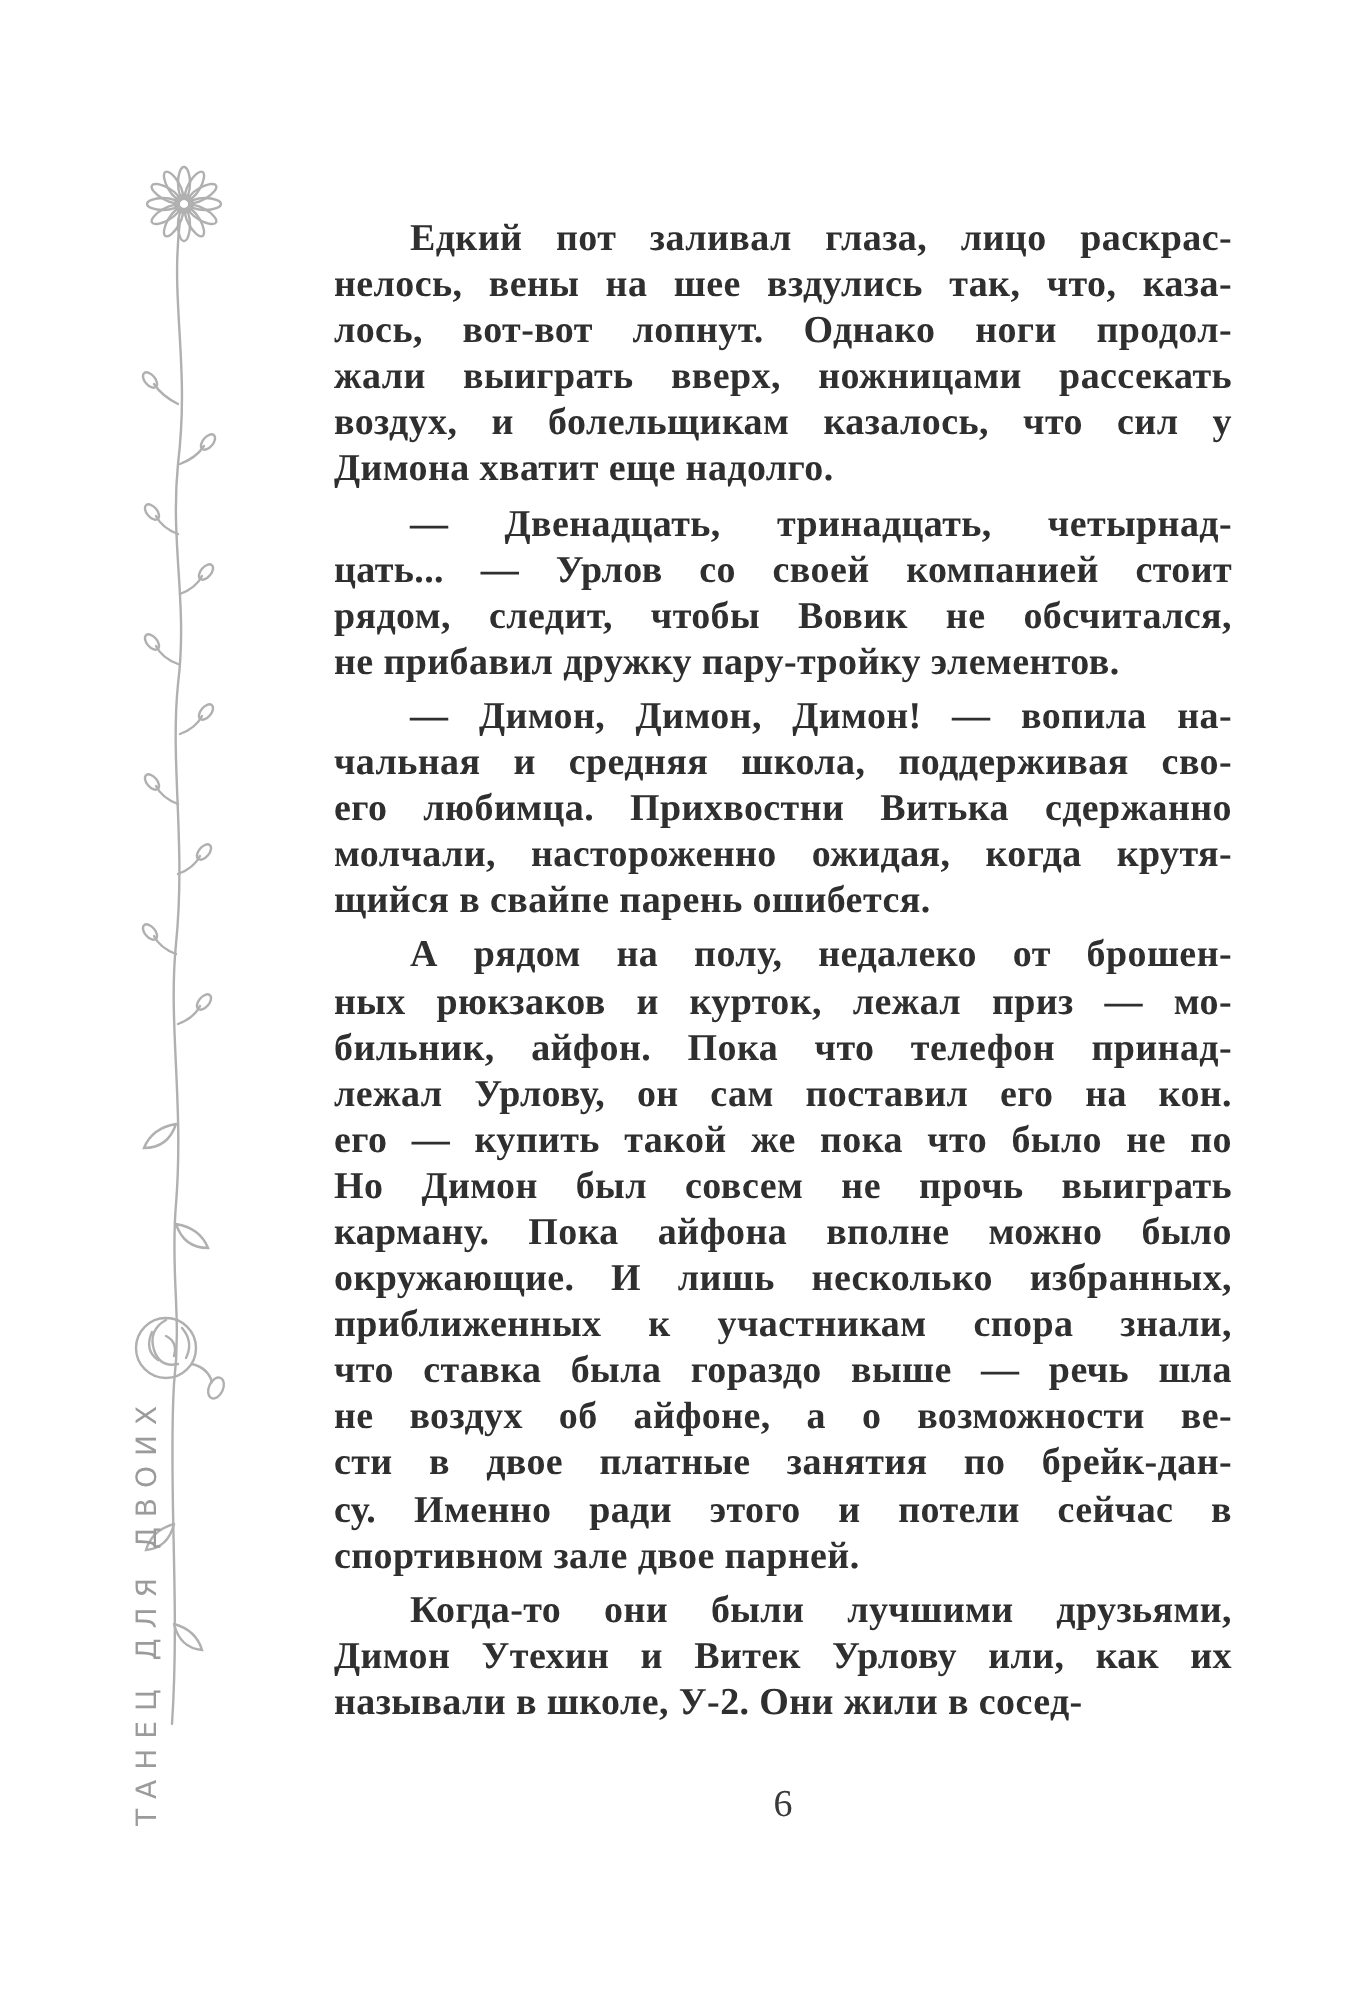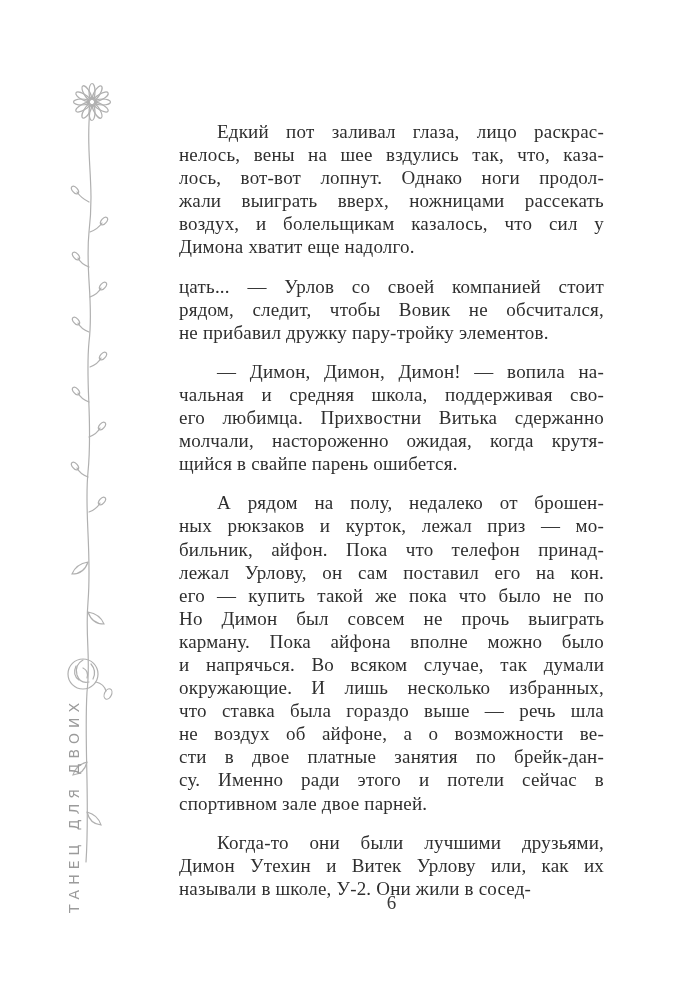--- a/index.html
+++ b/index.html
@@ -40,21 +40,21 @@
   }
   .text-block {
     position: absolute;
     left: 163px;
     top: 104px;
     width: 457px;
     font-size: 19px;
     line-height: 23.1px;
     letter-spacing: 0.2px;
   }
-  .para { margin: 16px; }
+  .para { margin: 4px; font-weight: bold; }
   .line {
     text-align: justify;
     text-align-last: justify;
     white-space: normal;
   }
   .line.first { text-indent: 38px; }
   .line.last { text-align-last: left; }
   .page-number {
     position: absolute;
     left: 163px;
@@ -135,41 +135,42 @@
 
   <div class="para">
         <div class="line first">Едкий пот заливал глаза, лицо раскрас-</div>
         <div class="line">нелось, вены на шее вздулись так, что, каза-</div>
         <div class="line">лось, вот-вот лопнут. Однако ноги продол-</div>
         <div class="line">жали выиграть вверх, ножницами рассекать</div>
         <div class="line">воздух, и болельщикам казалось, что сил у</div>
         <div class="line last">Димона хватит еще надолго.</div>
       </div>
       <div class="para">
+        <div class="line first">— Двенадцать, тринадцать, четырнад-</div>
         <div class="line">цать... — Урлов со своей компанией стоит</div>
         <div class="line">рядом, следит, чтобы Вовик не обсчитался,</div>
         <div class="line last">не прибавил дружку пару-тройку элементов.</div>
       </div>
       <div class="para">
         <div class="line first">— Димон, Димон, Димон! — вопила на-</div>
         <div class="line">чальная и средняя школа, поддерживая сво-</div>
         <div class="line">его любимца. Прихвостни Витька сдержанно</div>
         <div class="line">молчали, настороженно ожидая, когда крутя-</div>
         <div class="line last">щийся в свайпе парень ошибется.</div>
       </div>
       <div class="para">
         <div class="line first">А рядом на полу, недалеко от брошен-</div>
         <div class="line">ных рюкзаков и курток, лежал приз — мо-</div>
         <div class="line">бильник, айфон. Пока что телефон принад-</div>
         <div class="line">лежал Урлову, он сам поставил его на кон.</div>
         <div class="line">его — купить такой же пока что было не по</div>
         <div class="line">Но Димон был совсем не прочь выиграть</div>
         <div class="line">карману. Пока айфона вполне можно было</div>
-        <div class="line">и напрячься. Во всяком случае, так думали</div>
         <div class="line">окружающие. И лишь несколько избранных,</div>
+        <div class="line">приближенных к участникам спора знали,</div>
         <div class="line">что ставка была гораздо выше — речь шла</div>
         <div class="line">не воздух об айфоне, а о возможности ве-</div>
         <div class="line">сти в двое платные занятия по брейк-дан-</div>
         <div class="line">су. Именно ради этого и потели сейчас в</div>
         <div class="line last">спортивном зале двое парней.</div>
       </div>
       <div class="para">
         <div class="line first">Когда-то они были лучшими друзьями,</div>
         <div class="line">Димон Утехин и Витек Урлову или, как их</div>
         <div class="line last">называли в школе, У-2. Они жили в сосед-</div>

